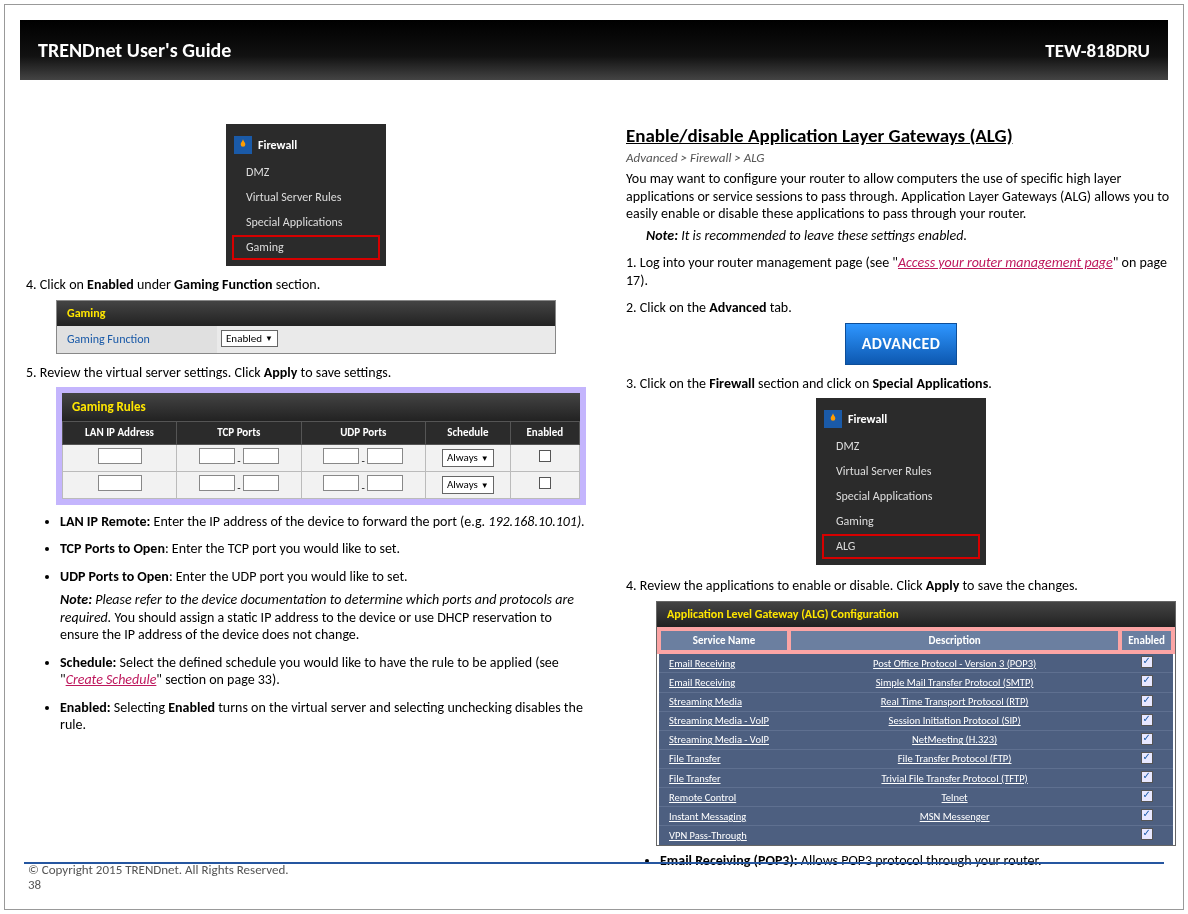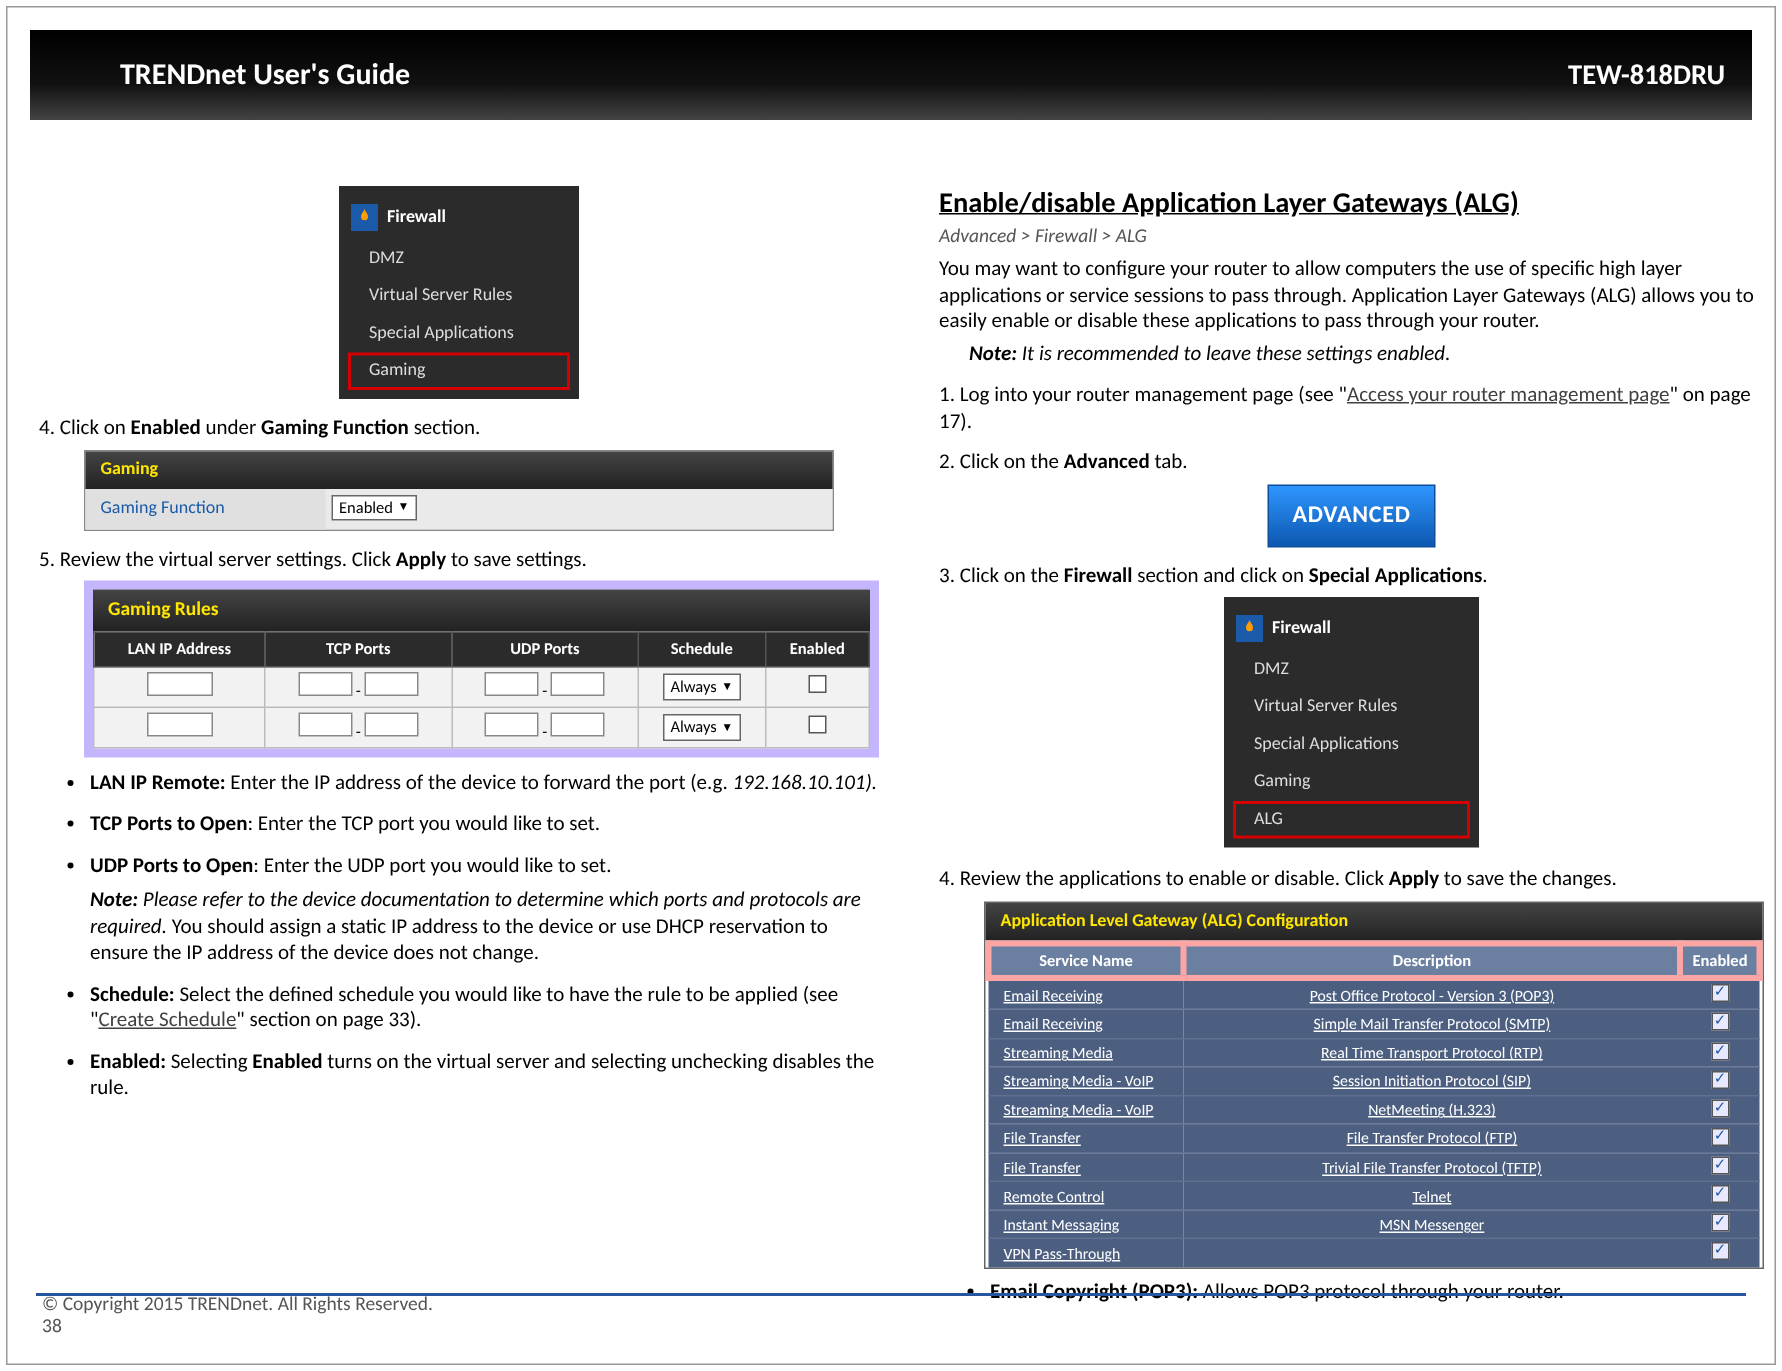--- a/index.html
+++ b/index.html
@@ -23,21 +23,21 @@
     top: 20px; left: 20px; right: 20px;
     height: 60px;
     background: linear-gradient(180deg, #000 0%, #111 60%, #444 100%);
     color: #fff;
     display: flex;
     align-items: center;
     justify-content: space-between;
     padding: 0 18px;
     font-weight: bold;
   }
-  .header-left { font-size: 20px; margin-left: 42px; }
+  .header-left { font-size: 20px; }
   .header-right { font-size: 19px; }
   .columns {
     position: absolute;
     top: 92px;
     left: 20px;
     right: 20px;
     bottom: 60px;
     display: flex;
     gap: 28px;
     margin-top: 24px;
@@ -68,21 +68,21 @@
   }
   .fw-item.hl {
     border: 2px solid #d60000;
     margin: 0 6px;
     padding: 3px 6px 3px 12px;
   }
   p.step { margin: 10px 0 6px; }
   p.note-ital { font-style: italic; margin: 4px 0 4px 20px; }
   .bold { font-weight: bold; }
   .ital { font-style: italic; }
-  .link { color: #404040; text-decoration: underline; }
+  .link { color: #be185d; text-decoration: underline; font-style: italic; }
   
   .gaming-panel {
     margin: 6px auto 8px 30px;
     width: 500px;
     background: #d9d9d9;
     border: 1px solid #888;
     font-size: 12px;
   }
   .gp-head {
     background: linear-gradient(180deg,#444,#222);
@@ -379,21 +379,21 @@
               <td class="name">VPN Pass-Through</td>
               <td></td>
               <td class="chkcell"><span class="chk on"></span></td>
             </tr>
           </tbody>
       </table>
     </div>
 
     <ul class="bullets" style="margin-top:4px;">
       <li>
-        <span class="bold">Email Copyright (POP3):</span><span> Allows POP3 protocol through your router.</span>
+        <span class="bold">Email Receiving (POP3):</span><span> Allows POP3 protocol through your router.</span>
       </li>
     </ul>
   </div>
 </div>
 
 <div class="footer-line"></div>
 <div class="footer">
   <span>© Copyright 2015 TRENDnet. All Rights Reserved.</span>
   <span>38</span>
 </div>

